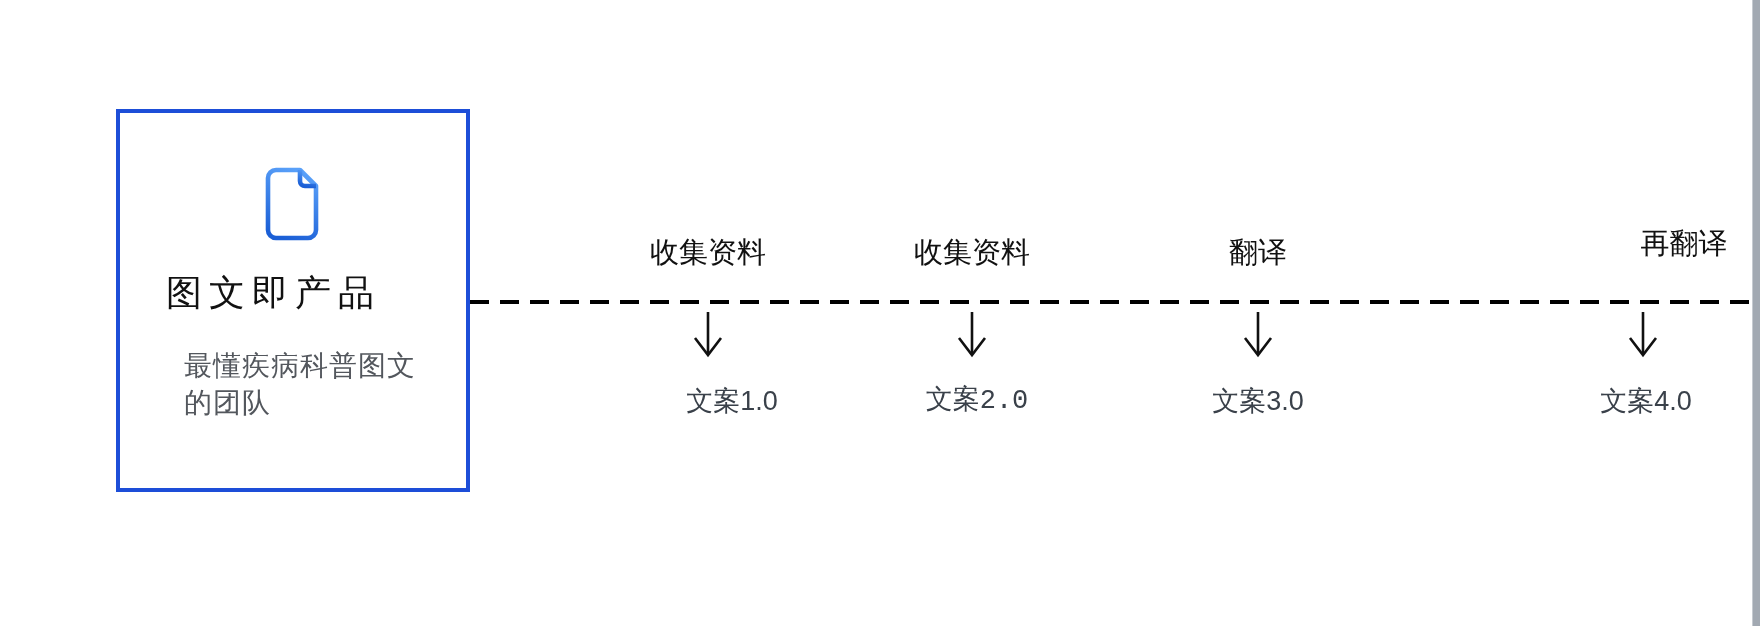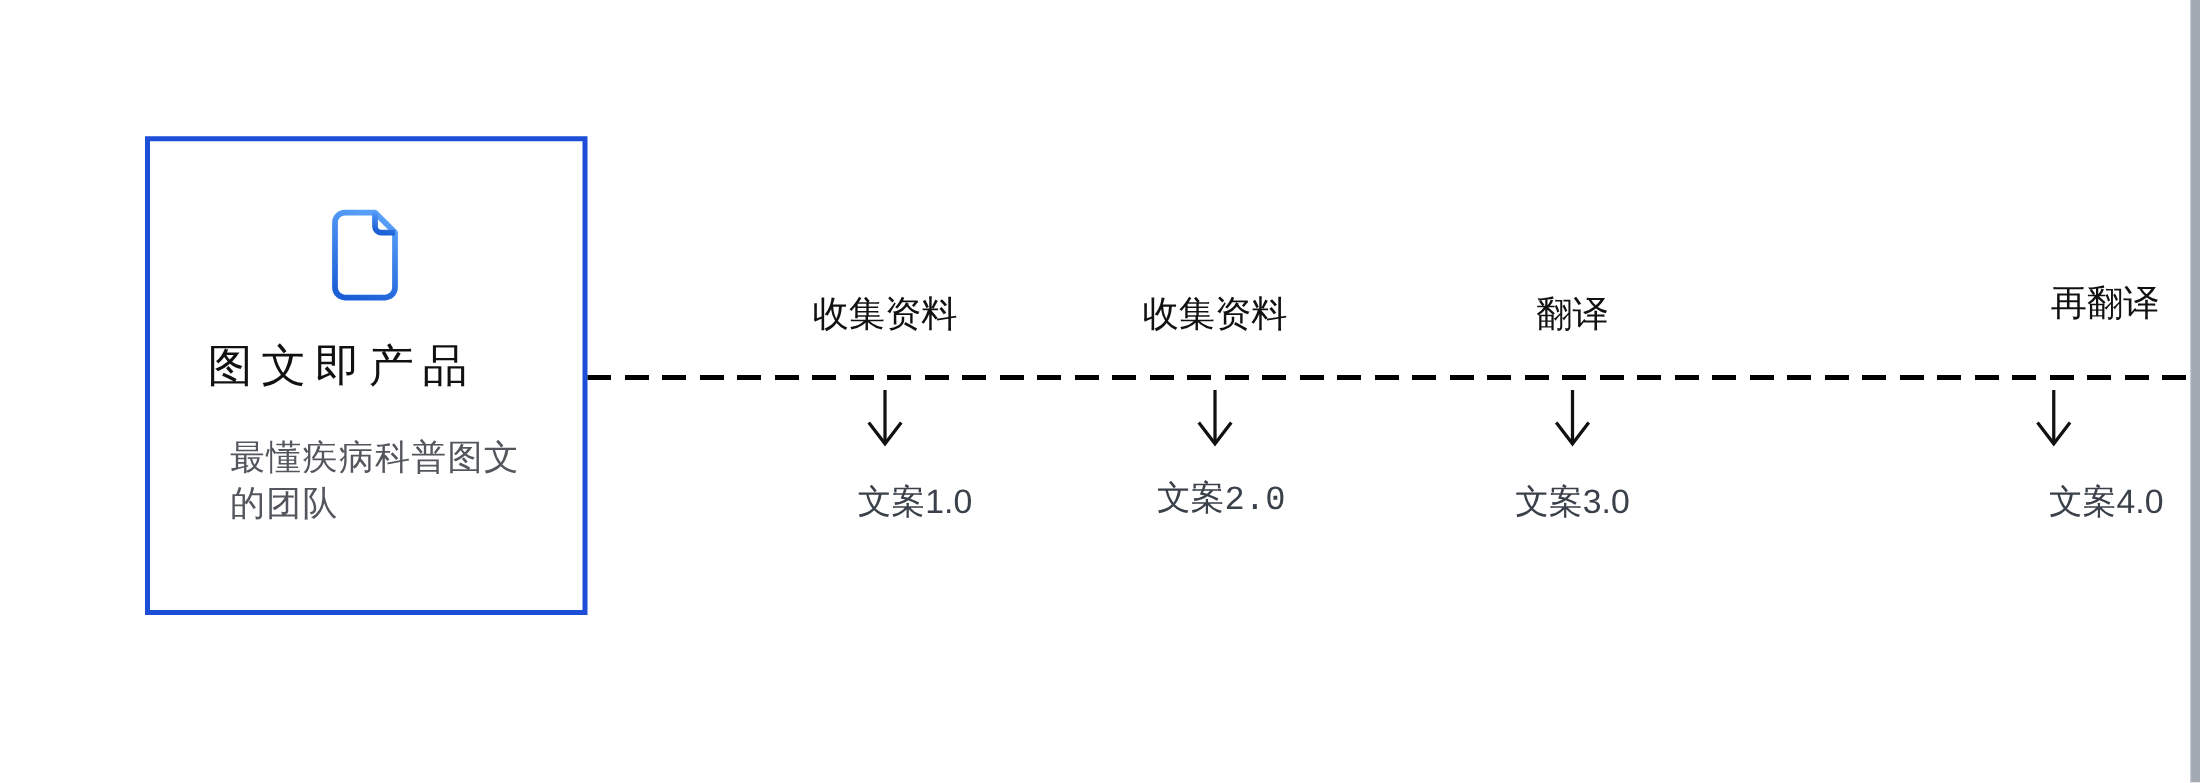--- a/index.html
+++ b/index.html
@@ -80,21 +80,21 @@
     color: #3a414a;
     white-space: nowrap;
   }
   .x1 { left: 708px; }
   .x2 { left: 972px; }
   .x3 { left: 1258px; }
   .x4 { left: 1643px; }
   .stage-label.x4 { left: 1684px; top: 227px; }
   .stage-output.x1 { left: 732px; }
   .stage-output.x2 { left: 977px; font-family: Liberation Mono, monospace; }
-  .stage-output.x4 { left: 1685px; }
+  .stage-output.x4 { left: 1646px; }
 
   
   .scrollbar {
     position: absolute;
     right: 0; top: 0;
     width: 7px; height: 626px;
     background: #a2a9b2;
     border-left: 1px solid #c6cbd1;
   }
 </style>

